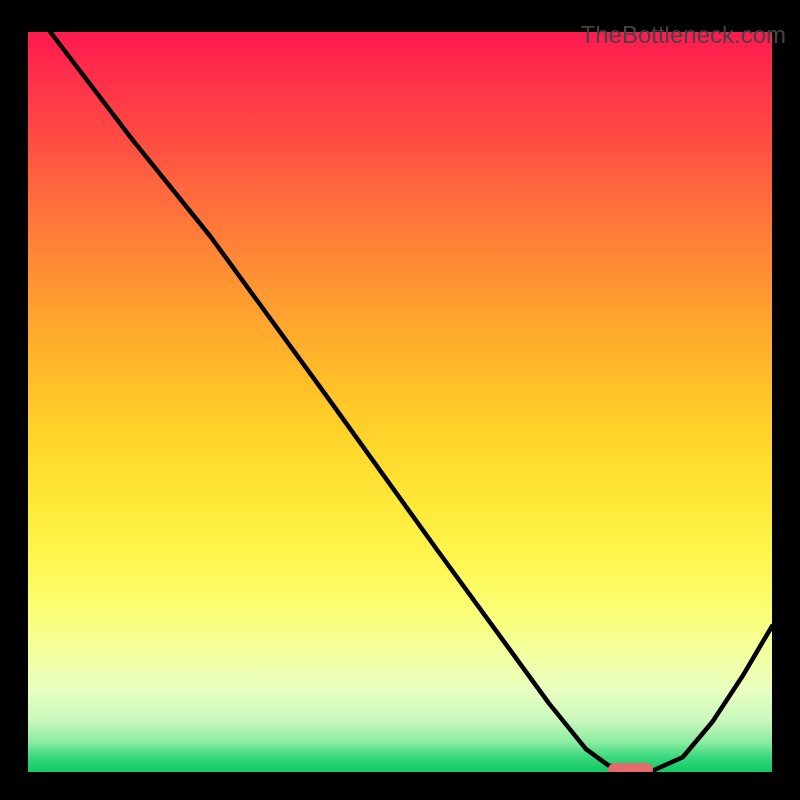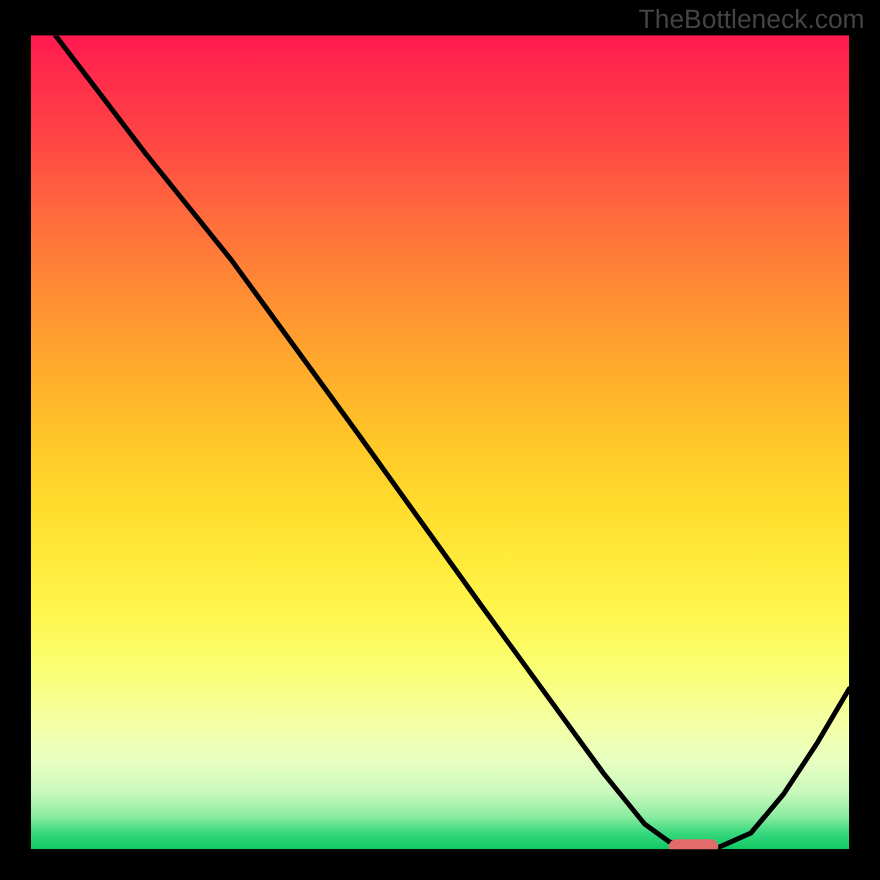--- a/index.html
+++ b/index.html
@@ -10,21 +10,21 @@
     background: #000000;
     overflow: hidden;
   }
   .container {
     position: relative;
     width: 800px;
     height: 800px;
   }
   .watermark {
     position: absolute;
-    top: 4px;
+    top: 21px;
     right: 14px;
     color: #444444;
     font-family: Arial, Helvetica, sans-serif;
     font-size: 24px;
     font-weight: 500;
     letter-spacing: 0px;
     z-index: 3;
   }
   .plot-area {
     position: absolute;

